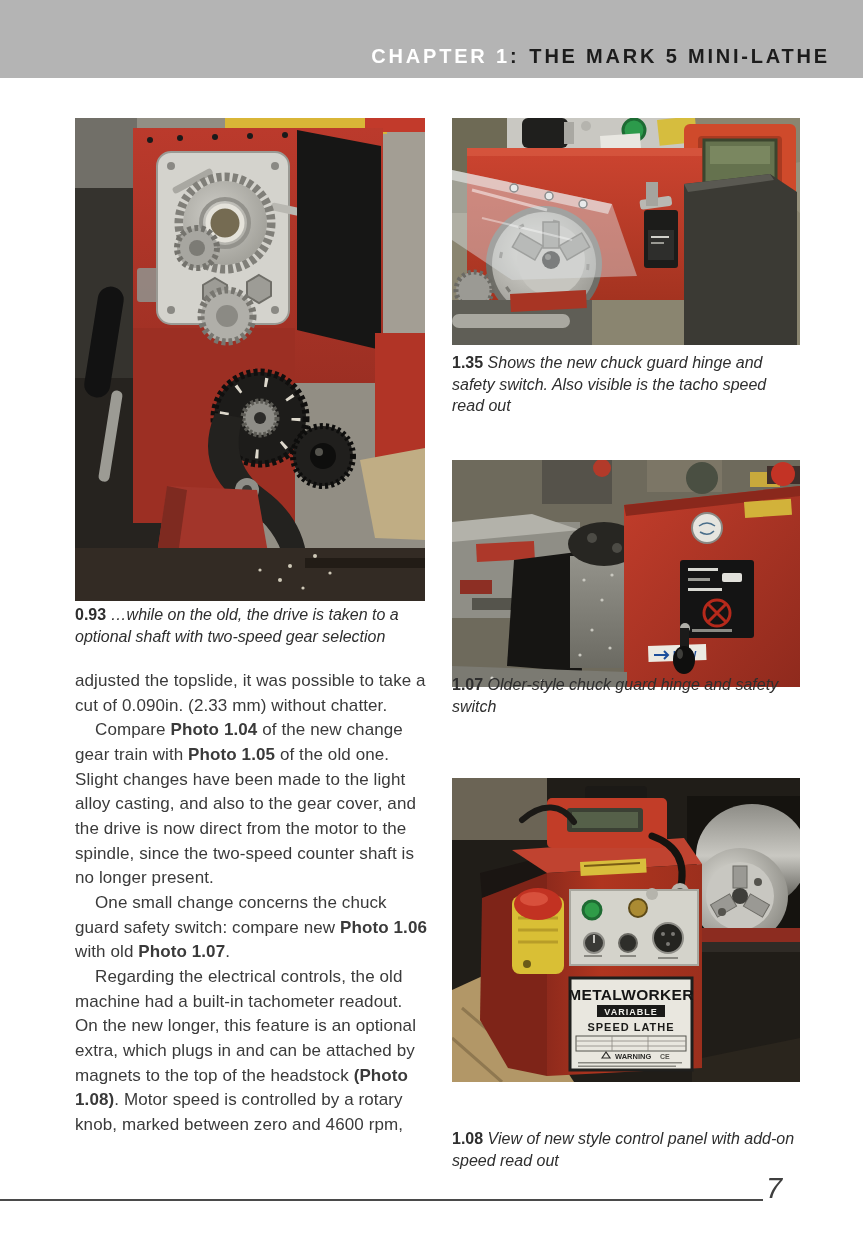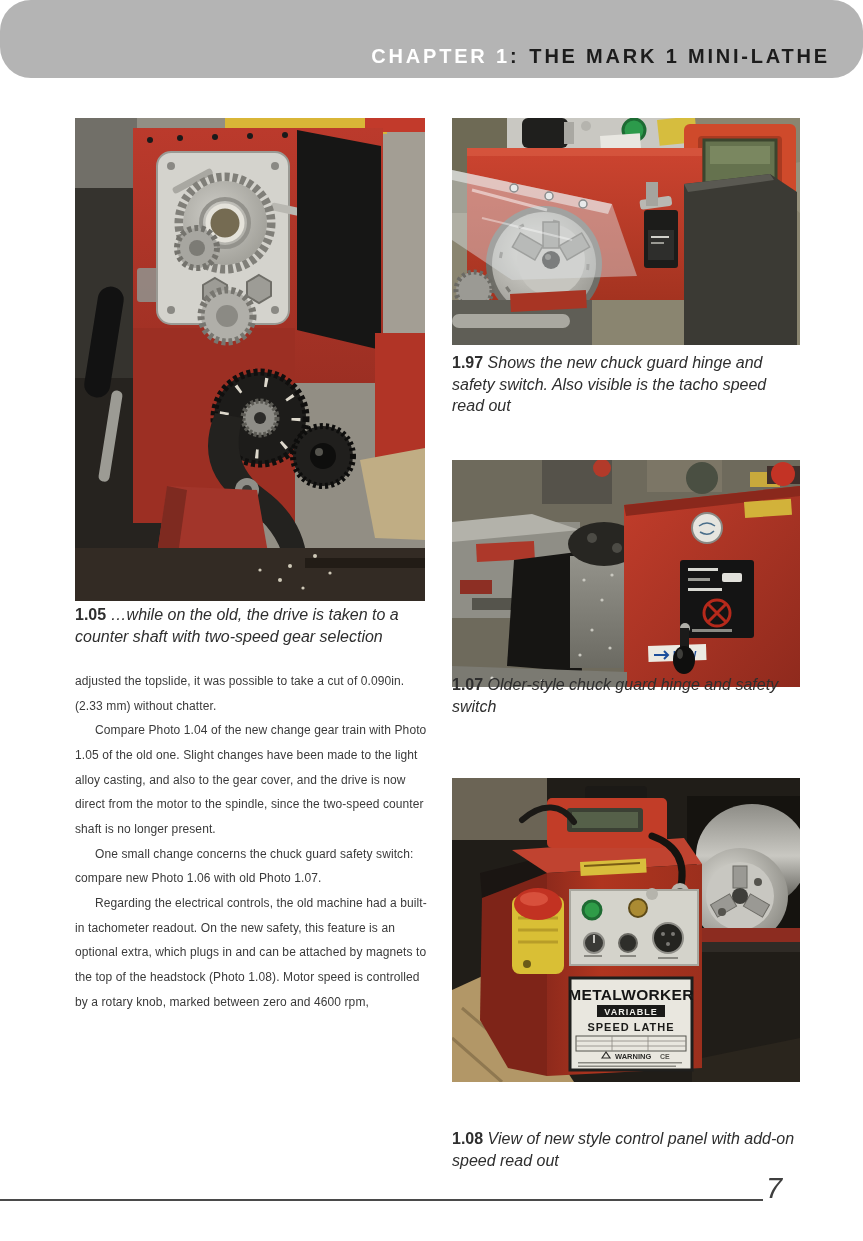--- a/index.html
+++ b/index.html
@@ -6,21 +6,21 @@
   .page {
     position:relative; width:863px; height:1241px; margin:0 auto;
     background:#ffffff; overflow:hidden;
     font-family:"Liberation Sans", sans-serif;
   }
   
   .header-band {
     position:absolute; left:0; top:0; width:863px; height:78px;
     background:#b4b4b4;
     display:flex; align-items:flex-end; justify-content:flex-end;
-    padding:0 33px 10px 0; box-sizing:border-box;border-radius:31px;
+    padding:0 33px 10px 0; box-sizing:border-box;
   }
   .header-band .chapter-label,
   .header-band .chapter-sep,
   .header-band .chapter-title {
     font-size:20px; font-weight:bold; letter-spacing:2.8px; white-space:pre;
   }
   .chapter-label { color:#ffffff; }
   .chapter-sep   { color:#1c1c1c; }
   .chapter-title { color:#1c1c1c; margin-left:10px; }
 
@@ -31,26 +31,26 @@
   
   .caption {
     position:absolute; font-size:16px; line-height:21.5px; color:#2e2e2e;
   }
   .fig-num { font-weight:bold; font-style:normal; }
   .fig-text { font-style:italic; }
 
   
   .body-text {
     position:absolute; left:75px; top:669px; width:354px;
-    font-size:12px; line-height:24.65px; color:#3a3a3a;
+    font-size:17px; line-height:24.65px; color:#3a3a3a;
     letter-spacing:0.1px;
   }
   .body-text p { margin:0; }
   .body-text p.indented { text-indent:20px; }
-  .body-text .bold { font-weight:normal; }
+  .body-text .bold { font-weight:bold; }
 
   
   .footer-rule {
     position:absolute; left:0; top:1199px; width:763px; height:2px;
     background:#4a4a4a;
   }
   .page-number {
     position:absolute; left:766px; top:1172px; width:44px;
     font-size:29px; font-style:italic; color:#3f3f3f;
   }
@@ -64,21 +64,21 @@
   .pos-cap-108 { left:452px; top:1128px; width:344px; }
 </style>
 </head>
 <body>
 
 <div class="page">
 
   <div class="header-band">
     <span class="chapter-label">CHAPTER 1</span>
       <span class="chapter-sep">:</span>
-      <span class="chapter-title">THE MARK 1 MINI-LATHE</span>
+      <span class="chapter-title">THE MARK 5 MINI-LATHE</span>
   </div>
 
   <div class="photo pos-photo-105">
     <svg width="350" height="483" viewBox="0 0 350 483">
       <defs>
         <linearGradient id="g105red" x1="0" y1="0" x2="0" y2="1">
           <stop offset="0" stop-color="#bb3a2c"></stop>
             <stop offset="1" stop-color="#9c2f23"></stop>
         </linearGradient>
         <radialGradient id="g105gear" cx="0.4" cy="0.4" r="0.8">
@@ -418,39 +418,39 @@
         <path d="M150,280 L154,274 L158,280 Z" fill="none" stroke="#2b2b29" stroke-width="1.2"></path>
         <text x="163" y="281" font-size="7.5" font-weight="bold" fill="#2b2b29" font-family="Liberation Sans, sans-serif">WARNING</text>
         <text x="208" y="281" font-size="7" font-weight="bold" fill="#55544e" font-family="Liberation Sans, sans-serif">CE</text>
         <rect x="126" y="284" width="104" height="1.5" fill="#8a8982"></rect>
         <rect x="126" y="287.5" width="98" height="1.5" fill="#8a8982"></rect>
       </g>
     </svg>
   </div>
 
   <div class="caption pos-cap-105">
-    <span class="fig-num">1.05</span>
-    <span class="fig-text">…while on the old, the drive is taken to a counter shaft with two-speed gear selection</span>
+    <span class="fig-num">0.93</span>
+    <span class="fig-text">…while on the old, the drive is taken to a optional shaft with two-speed gear selection</span>
   </div>
   <div class="caption pos-cap-106">
-    <span class="fig-num">1.97</span>
+    <span class="fig-num">1.35</span>
     <span class="fig-text">Shows the new chuck guard hinge and safety switch. Also visible is the tacho speed read out</span>
   </div>
   <div class="caption pos-cap-107">
     <span class="fig-num">1.07</span>
     <span class="fig-text">Older-style chuck guard hinge and safety switch</span>
   </div>
   <div class="caption pos-cap-108">
     <span class="fig-num">1.08</span>
     <span class="fig-text">View of new style control panel with add-on speed read out</span>
   </div>
 
   <div class="body-text">
       <p class=""><span>adjusted the topslide, it was possible to take a cut of 0.090in. (2.33 mm) without chatter.</span></p>
       <p class="indented"><span>Compare </span><span class="bold">Photo 1.04</span><span> of the new change gear train with </span><span class="bold">Photo 1.05</span><span> of the old one. Slight changes have been made to the light alloy casting, and also to the gear cover, and the drive is now direct from the motor to the spindle, since the two-speed counter shaft is no longer present.</span></p>
       <p class="indented"><span>One small change concerns the chuck guard safety switch: compare new </span><span class="bold">Photo 1.06</span><span> with old </span><span class="bold">Photo 1.07</span><span>.</span></p>
-      <p class="indented"><span>Regarding the electrical controls, the old machine had a built-in tachometer readout. On the new safety, this feature is an optional extra, which plugs in and can be attached by magnets to the top of the headstock </span><span class="bold">(Photo 1.08)</span><span>. Motor speed is controlled by a rotary knob, marked between zero and 4600 rpm,</span></p>
+      <p class="indented"><span>Regarding the electrical controls, the old machine had a built-in tachometer readout. On the new longer, this feature is an optional extra, which plugs in and can be attached by magnets to the top of the headstock </span><span class="bold">(Photo 1.08)</span><span>. Motor speed is controlled by a rotary knob, marked between zero and 4600 rpm,</span></p>
     </div>
 
   <div class="footer-rule"></div>
   <div class="page-number">7</div>
 
 </div>
 
 </body></html>

